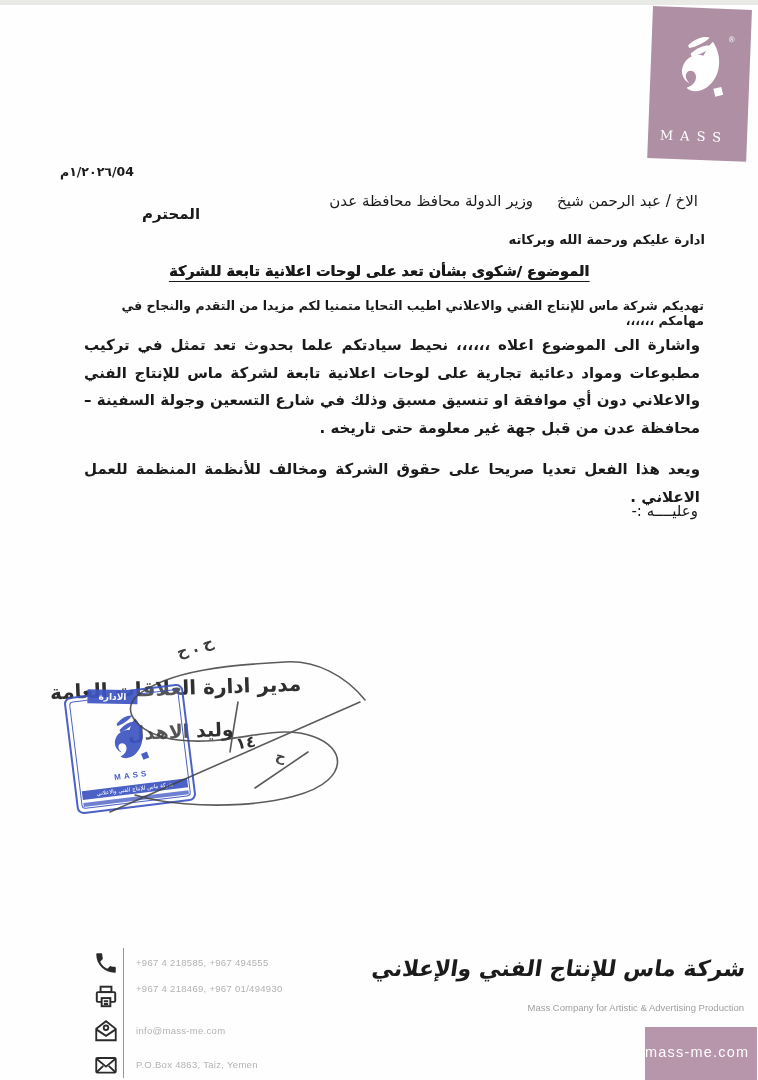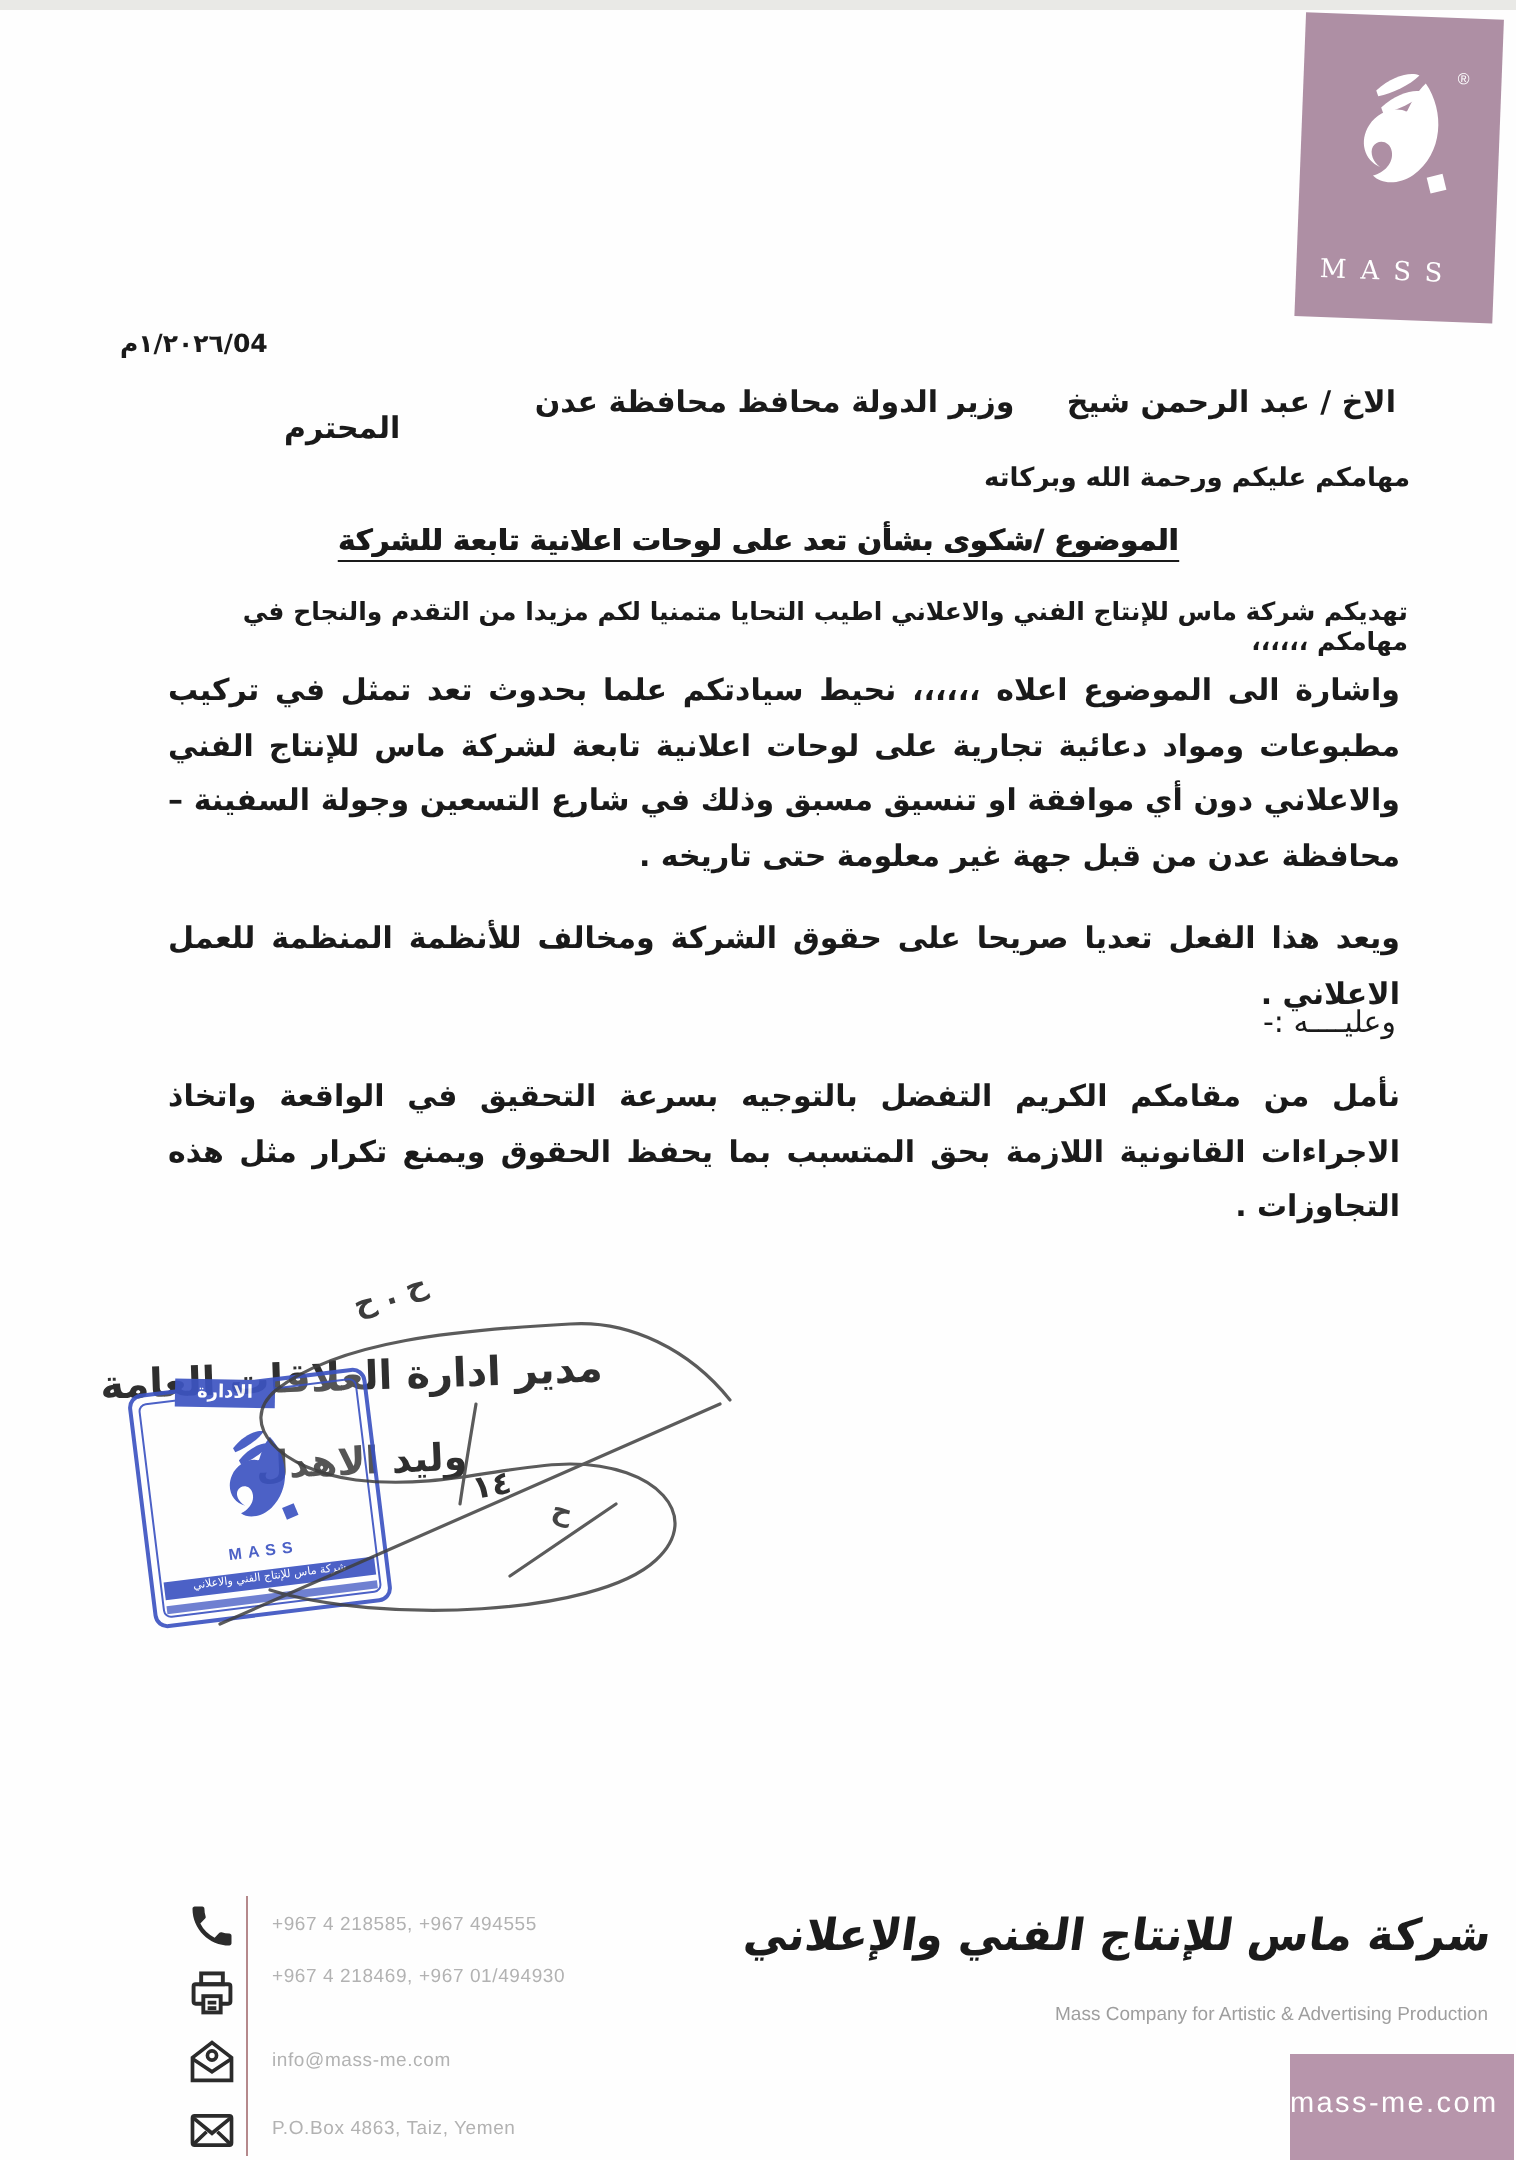--- a/index.html
+++ b/index.html
@@ -19,21 +19,21 @@
   }
   .logo-mark { margin-top:26px; }
   .logo-reg { position:absolute; top:26px; right:16px; color:#fff; font-size:8px; font-family:"Liberation Sans",sans-serif; }
   .logo-word {
     position:absolute; bottom:16px; width:100%; text-align:center; color:#fff;
     font-family:"DejaVu Serif","Liberation Serif",serif; font-size:13px; letter-spacing:7px; text-indent:7px;
   }
 
   
   .date { position:absolute; top:164px; left:60px; font-size:12.5px; font-weight:bold; direction:rtl; }
-  .addressee { position:absolute; top:192px; right:60px; font-size:15px; font-weight:bold; white-space:pre; }
+  .addressee { position:absolute; top:192px; right:60px; font-size:15px; font-weight:normal; white-space:pre; }
   .honorific { position:absolute; top:205px; left:142px; font-size:15px; font-weight:bold; }
   .salutation { position:absolute; top:232px; right:53px; font-size:13px; font-weight:bold; }
   .subject {
     position:absolute; top:263px; left:0; right:0; text-align:center;
     font-size:14.5px; font-weight:900; text-shadow:0.5px 0 0 currentColor;
     text-decoration:underline; text-underline-offset:5px;
   }
   .intro { position:absolute; top:298px; right:54px; left:95px; font-size:12.5px; font-weight:bold; text-align:right; }
   .body-par { position:absolute; right:58px; left:84px; font-size:15px; font-weight:bold; line-height:27.5px; text-align:justify; }
   .p1 { top:332px; }
@@ -100,28 +100,27 @@
         <path d="M74 96 L88 92 L92 106 L78 110 Z"></path>
       </g>
     </svg>
     <span class="logo-reg">®</span>
     <div class="logo-word">MASS</div>
   </div>
 
   <div class="date">04/١/٢٠٢٦م</div>
   <div class="addressee">الاخ / عبد الرحمن شيخ     وزير الدولة محافظ محافظة عدن</div>
   <div class="honorific">المحترم</div>
-  <div class="salutation">مهامكم عليكم ورحمة الله وبركاته</div>
+  <div class="salutation">ادارة عليكم ورحمة الله وبركاته</div>
   <div class="subject">الموضوع /شكوى بشأن تعد على لوحات اعلانية تابعة للشركة</div>
   <div class="intro">تهديكم شركة ماس للإنتاج الفني والاعلاني اطيب التحايا متمنيا لكم مزيدا من التقدم والنجاح في مهامكم ،،،،،،</div>
 
   <div class="body-par p1">واشارة الى الموضوع اعلاه ،،،،،، نحيط سيادتكم علما بحدوث تعد تمثل في تركيب مطبوعات ومواد دعائية تجارية على لوحات اعلانية تابعة لشركة ماس للإنتاج الفني والاعلاني دون أي موافقة او تنسيق مسبق وذلك في شارع التسعين وجولة السفينة – محافظة عدن من قبل جهة غير معلومة حتى تاريخه .</div>
   <div class="body-par p2">ويعد هذا الفعل تعديا صريحا على حقوق الشركة ومخالف للأنظمة المنظمة للعمل الاعلاني .</div>
   <div class="therefore">وعليــــه :-</div>
-  <div class="body-par p3">نأمل من مقامكم الكريم التفضل بالتوجيه بسرعة التحقيق في الواقعة واتخاذ الاجراءات القانونية اللازمة بحق المتسبب بما يحفظ الحقوق ويمنع تكرار مثل هذه التجاوزات .</div>
 
   <div class="stamp">
     <div class="stamp-inner"></div>
     <div class="stamp-banner">الادارة</div>
     <svg class="stamp-flame" width="44" height="56" viewBox="0 0 100 130">
       <g fill="#3d54c2">
         <path d="M26 20 C40 6 56 2 64 5 C56 14 40 22 28 25 Z"></path>
         <path d="M31 35 C45 21 61 17 69 20 C61 29 45 37 33 40 Z"></path>
         <path d="M36 50 C50 36 66 32 74 35 C66 44 50 52 38 55 Z"></path>
         <path d="M70 12 C88 36 88 74 62 94 C50 103 34 104 26 96 C36 93 44 84 42 74 C40 64 29 63 25 70 C22 76 26 84 32 88 C18 83 12 66 21 51 C28 39 44 33 54 38 C58 29 62 20 70 12 Z"></path>

